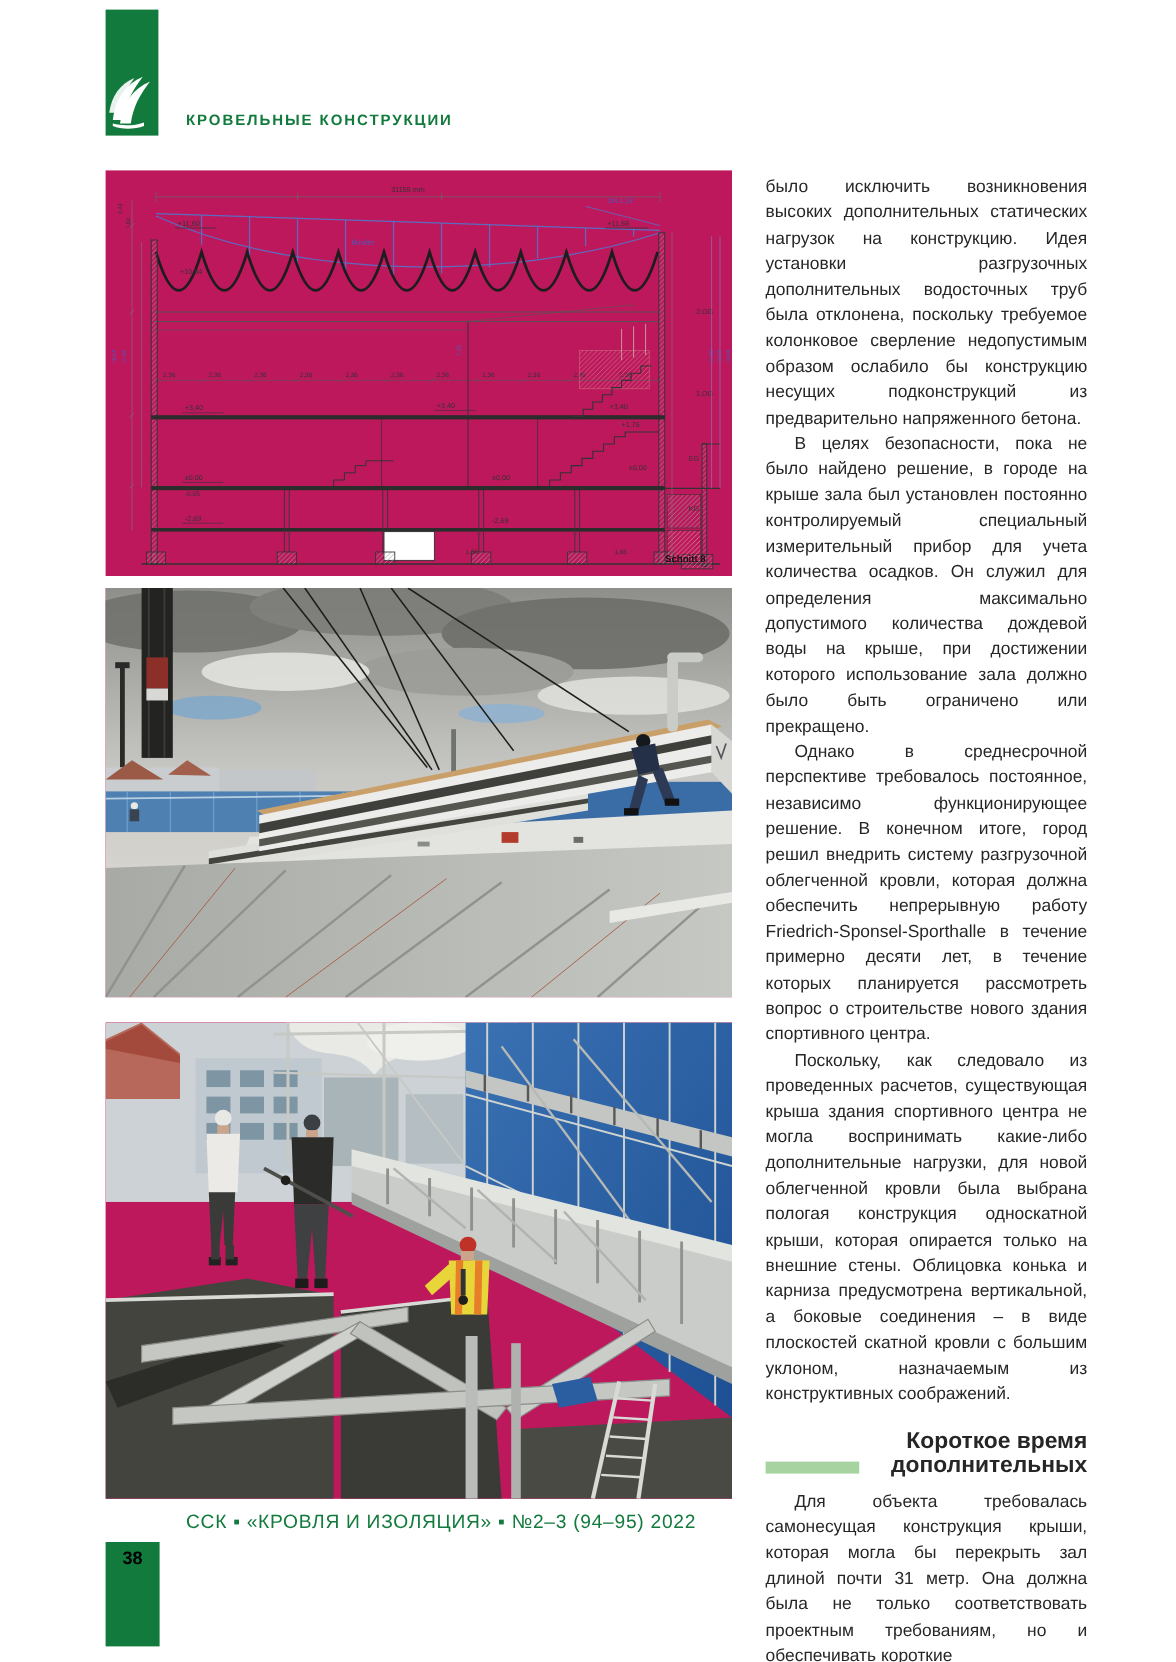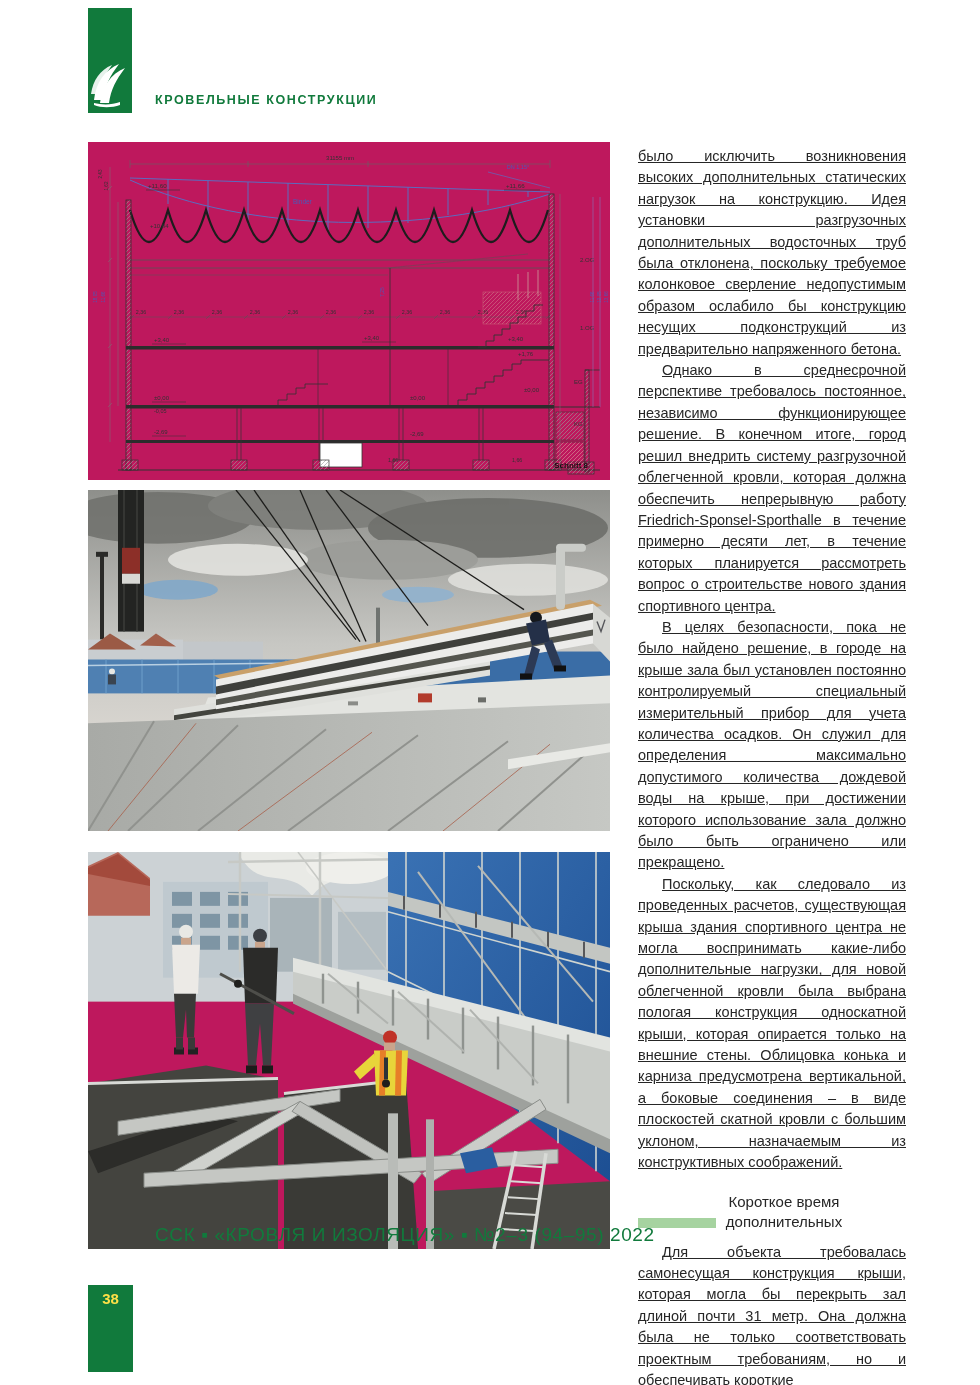--- a/index.html
+++ b/index.html
@@ -9,33 +9,33 @@
             background:var(--green,#117a3c);}
   .kicker{position:absolute;left:155px;top:93px;font-size:12.5px;font-weight:bold;
           letter-spacing:1.6px;color:var(--green,#117a3c);}
   .figure{position:absolute;background:#be185d;}
   .figure svg{display:block;width:100%;height:100%;}
   #fig-drawing{left:88px;top:142px;width:522px;height:338px;}
   #fig-photo1{left:88px;top:490px;width:522px;height:341px;}
   #fig-photo2{left:88px;top:852px;width:522px;height:397px;}
   .article{position:absolute;left:638px;top:146px;width:268px;color:var(--ink,#262626);
            font-size:14.5px;line-height:21.4px;text-align:justify;}
-  .article p{margin:0;text-indent:24px;text-decoration:underline;}
+  .article p{margin:0;text-indent:24px;}
   .article p.no-indent{text-indent:0;}
-  .subhead{position:relative;margin:18px 0 10px;padding-left:24px;font-weight:normal;
-           font-size:15px;line-height:20px;text-align:center;}
+  .subhead{position:relative;margin:18px 0 10px;padding-left:24px;font-weight:bold;
+           font-size:19px;line-height:20px;text-align:right;}
   .subhead .bar{position:absolute;left:0;top:26px;width:78px;height:10px;
                 background:var(--lightgreen,#a6d3a0);}
   .subhead span.l{position:relative;display:block;}
   .pagenum-box{position:absolute;left:88px;top:1285px;width:45px;height:87px;
                background:var(--green,#117a3c);}
-  .pagenum-box span{display:block;text-align:center;margin-top:5px;color:#fde047;
+  .pagenum-box span{display:block;text-align:center;margin-top:5px;color:#000000;
                     font-size:15px;font-weight:bold;}
-  .footer-line{position:absolute;left:155px;top:1224px;color:var(--green,#2f7d4a);
-               font-size:19px;letter-spacing:0.6px;text-align:right;}
+  .footer-line{position:absolute;left:155px;top:1260px;color:var(--green,#2f7d4a);
+               font-size:16px;letter-spacing:0.6px;text-align:right;}
   .dimtxt{font-family:"Liberation Sans",sans-serif;fill:#333;}
   .bluetxt{font-family:"Liberation Sans",sans-serif;fill:#4a5ab8;}
 </style>
 </head>
 <body style="--green: #117a3c; --lightgreen: #a6d3a0; --ink: #262626;">
 
 <div class="page">
 
   <div class="logo-box">
     <svg viewBox="0 0 44 105">
@@ -510,22 +510,22 @@
         <circle cx="298" cy="232" r="4" fill="#1f1f1d"></circle>
       </g>
       <g>
         <polygon points="372,302 404,296 410,316 378,322" fill="#2a5ea0"></polygon>
       </g>
     </svg>
   </div>
 
   <div class="article">
     <p class="no-indent">было исключить возникновения высоких дополнительных статических нагрузок на конструкцию. Идея установки разгрузочных дополнительных водосточных труб была отклонена, поскольку требуемое колонковое сверление недопустимым образом ослабило бы конструкцию несущих подконструкций из предварительно напряженного бетона.</p>
+    <p>В целях безопасности, пока не было найдено решение, в городе на крыше зала был установлен постоянно контролируемый специальный измерительный прибор для учета количества осадков. Он служил для определения максимально допустимого количества дождевой воды на крыше, при достижении которого использование зала должно было быть ограничено или прекращено.</p>
     <p>Однако в среднесрочной перспективе требовалось постоянное, независимо функционирующее решение. В конечном итоге, город решил внедрить систему разгрузочной облегченной кровли, которая должна обеспечить непрерывную работу Friedrich-Sponsel-Sporthalle в течение примерно десяти лет, в течение которых планируется рассмотреть вопрос о строительстве нового здания спортивного центра.</p>
-    <p>В целях безопасности, пока не было найдено решение, в городе на крыше зала был установлен постоянно контролируемый специальный измерительный прибор для учета количества осадков. Он служил для определения максимально допустимого количества дождевой воды на крыше, при достижении которого использование зала должно было быть ограничено или прекращено.</p>
     <p>Поскольку, как следовало из проведенных расчетов, существующая крыша здания спортивного центра не могла воспринимать какие-либо дополнительные нагрузки, для новой облегченной кровли была выбрана пологая конструкция односкатной крыши, которая опирается только на внешние стены. Облицовка конька и карниза предусмотрена вертикальной, а боковые соединения – в виде плоскостей скатной кровли с большим уклоном, назначаемым из конструктивных соображений.</p>
     <h3 class="subhead">
       <span class="bar"></span>
       <span class="l">Короткое время</span>
       <span class="l">дополнительных</span>
     </h3>
     <p>Для объекта требовалась самонесущая конструкция крыши, которая могла бы перекрыть зал длиной почти 31 метр. Она должна была не только соответствовать проектным требованиям, но и обеспечивать короткие</p>
   </div>
 
   <div class="pagenum-box">

